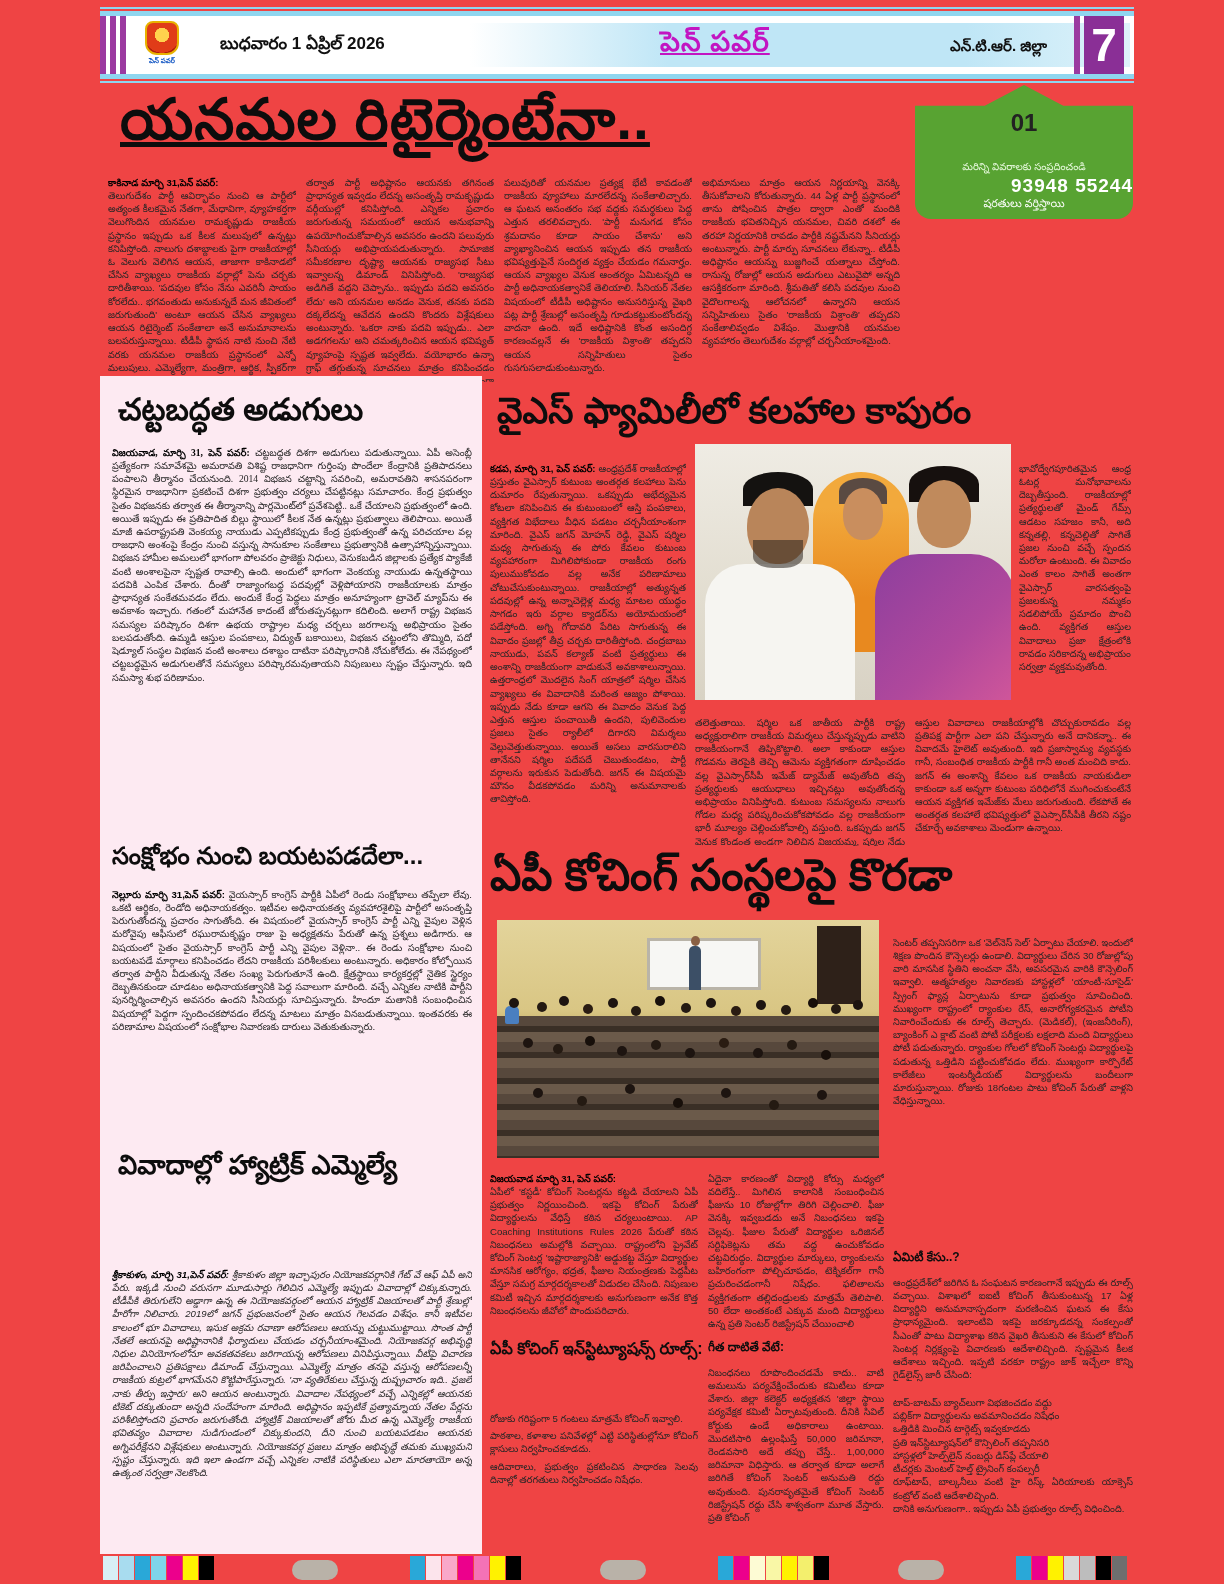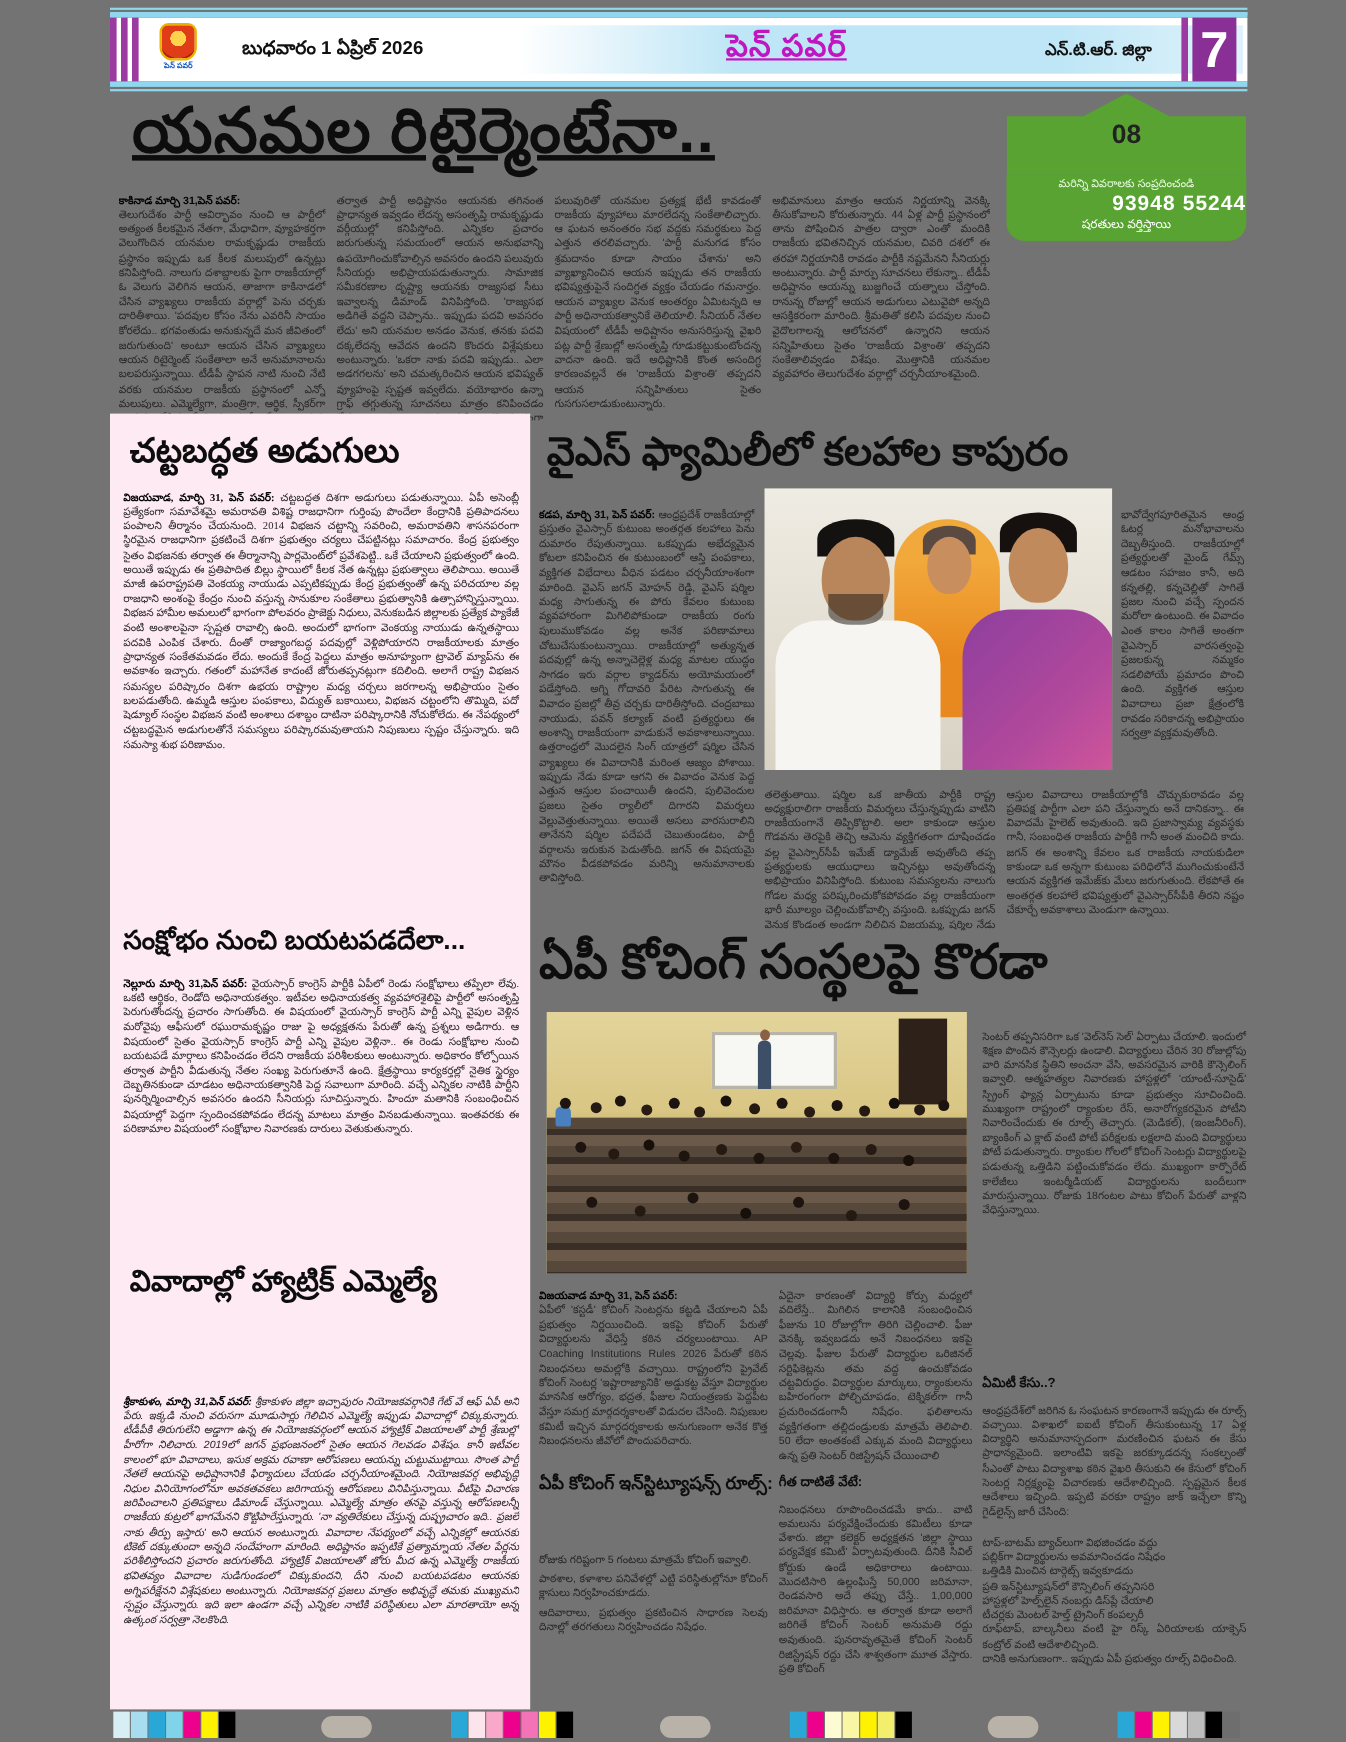--- a/index.html
+++ b/index.html
@@ -1,17 +1,17 @@
 <!DOCTYPE html>
 <html><head>
 <meta charset="utf-8">
 <style>
   html,body{margin:0;padding:0;background:#fff;}
   body{font-family:"Liberation Sans",sans-serif;color:#1a1a1a;}
-  #page{position:relative;width:1224px;height:1584px;background:#737373;overflow:hidden;}
+  #page{position:relative;width:1224px;height:1584px;background:#ef4444;overflow:hidden;}
   .abs{position:absolute;}
   
   #topline{position:absolute;left:100px;top:11px;width:1034px;height:3px;background:#aadcf0;}
   #header{position:absolute;left:100px;top:16px;width:1034px;height:58px;background:#fff;}
   .cyanrule{position:absolute;left:0;width:100%;height:5px;background:#8fd6ef;}
   .cyanrule2{position:absolute;left:0;width:100%;height:2px;background:#8fd6ef;}
   .pbar{position:absolute;top:0;width:6px;height:58px;background:#9b3aa0;}
   #mastband{position:absolute;left:370px;top:7px;width:660px;height:44px;
     background:linear-gradient(90deg,rgba(173,224,243,0) 0%,#bfe6f6 30%,#bfe6f6 75%,rgba(173,224,243,.4) 100%);}
   #logo{position:absolute;left:36px;top:5px;width:52px;height:48px;text-align:center;}
@@ -107,21 +107,21 @@
   <div class="h1" style="left:120px;top:86px;width:790px;font-size:57px;letter-spacing:1px;text-decoration:underline;">యనమల రిటైర్మెంటేనా..</div>
 
   <p class="col" style="left:108px;top:166px;width:188px;height:206px;"><b>కాకినాడ మార్చి 31,పెన్ పవర్:</b><br>
      <span>తెలుగుదేశం పార్టీ ఆవిర్భావం నుంచి ఆ పార్టీలో అత్యంత కీలకమైన నేతగా, మేధావిగా, వ్యూహకర్తగా వెలుగొందిన యనమల రామకృష్ణుడు రాజకీయ ప్రస్థానం ఇప్పుడు ఒక కీలక మలుపులో ఉన్నట్లు కనిపిస్తోంది. నాలుగు దశాబ్దాలకు పైగా రాజకీయాల్లో ఓ వెలుగు వెలిగిన ఆయన, తాజాగా కాకినాడలో చేసిన వ్యాఖ్యలు రాజకీయ వర్గాల్లో పెను చర్చకు దారితీశాయి. 'పదవుల కోసం నేను ఎవరినీ సాయం కోరలేదు.. భగవంతుడు అనుకున్నదే మన జీవితంలో జరుగుతుంది' అంటూ ఆయన చేసిన వ్యాఖ్యలు ఆయన రిటైర్మెంట్ సంకేతాలా అనే అనుమానాలను బలపరుస్తున్నాయి. టీడీపీ స్థాపన నాటి నుంచి నేటి వరకు యనమల రాజకీయ ప్రస్థానంలో ఎన్నో మలుపులు. ఎమ్మెల్యేగా, మంత్రిగా, ఆర్థిక, స్పీకర్‌గా ఆయన చేసిన సేవలను పార్టీ శ్రేణులు గుర్తు చేసుకుంటున్నాయి. రిటైర్మెంట్ ప్రకటన చేయకపోయినా ఆ దిశగా సంకేతాలున్నాయని అంటున్నారు.</span></p>
   <p class="col" style="left:306px;top:166px;width:188px;height:206px;">తర్వాత పార్టీ అధిష్టానం ఆయనకు తగినంత ప్రాధాన్యత ఇవ్వడం లేదన్న అసంతృప్తి రామకృష్ణుడు వర్గీయుల్లో కనిపిస్తోంది. ఎన్నికల ప్రచారం జరుగుతున్న సమయంలో ఆయన అనుభవాన్ని ఉపయోగించుకోవాల్సిన అవసరం ఉందని పలువురు సీనియర్లు అభిప్రాయపడుతున్నారు. సామాజిక సమీకరణాల దృష్ట్యా ఆయనకు రాజ్యసభ సీటు ఇవ్వాలన్న డిమాండ్ వినిపిస్తోంది. 'రాజ్యసభ అడిగితే వద్దని చెప్పాను.. ఇప్పుడు పదవి అవసరం లేదు' అని యనమల అనడం వెనుక, తనకు పదవి దక్కలేదన్న ఆవేదన ఉందని కొందరు విశ్లేషకులు అంటున్నారు. 'ఒకరా నాకు పదవి ఇప్పుడు.. ఎలా అడగగలను' అని చమత్కరించిన ఆయన భవిష్యత్ వ్యూహంపై స్పష్టత ఇవ్వలేదు. వయోభారం ఉన్నా గ్రాఫ్ తగ్గుతున్న సూచనలు మాత్రం కనిపించడం లేదు. ఇది ఆధిపత్యానికి కొలమానంగా మారుతుందని అంచనా. అయితే, ఎమ్మెల్సీ గడువు ముగిసిన</p>
   <p class="col" style="left:504px;top:166px;width:188px;height:206px;">పలువురితో యనమల ప్రత్యక్ష భేటీ కావడంతో రాజకీయ వ్యూహాలు మారలేదన్న సంకేతాలిచ్చారు. ఆ ఘటన అనంతరం సభ వద్దకు సమర్థకులు పెద్ద ఎత్తున తరలివచ్చారు. 'పార్టీ మనుగడ కోసం శ్రమదానం కూడా సాయం చేశాను' అని వ్యాఖ్యానించిన ఆయన ఇప్పుడు తన రాజకీయ భవిష్యత్తుపైనే సందిగ్ధత వ్యక్తం చేయడం గమనార్హం. ఆయన వ్యాఖ్యల వెనుక ఆంతర్యం ఏమిటన్నది ఆ పార్టీ అధినాయకత్వానికే తెలియాలి. సీనియర్ నేతల విషయంలో టీడీపీ అధిష్టానం అనుసరిస్తున్న వైఖరి పట్ల పార్టీ శ్రేణుల్లో అసంతృప్తి గూడుకట్టుకుంటోందన్న వాదనా ఉంది. ఇదే అధిష్టానికి కొంత అసందిగ్ధ కారణంవల్లనే ఈ 'రాజకీయ విశ్రాంతి' తప్పదని ఆయన సన్నిహితులు సైతం గుసగుసలాడుకుంటున్నారు.</p>
   <p class="col" style="left:702px;top:166px;width:198px;height:206px;">అభిమానులు మాత్రం ఆయన నిర్ణయాన్ని వెనక్కి తీసుకోవాలని కోరుతున్నారు. 44 ఏళ్ల పార్టీ ప్రస్థానంలో తాను పోషించిన పాత్రల ద్వారా ఎంతో మందికి రాజకీయ భవితనిచ్చిన యనమల, చివరి దశలో ఈ తరహా నిర్ణయానికి రావడం పార్టీకి నష్టమేనని సీనియర్లు అంటున్నారు. పార్టీ మార్పు సూచనలు లేకున్నా.. టీడీపీ అధిష్టానం ఆయన్ను బుజ్జగించే యత్నాలు చేస్తోంది. రానున్న రోజుల్లో ఆయన అడుగులు ఎటువైపో అన్నది ఆసక్తికరంగా మారింది. శ్రీమతితో కలిసి పదవుల నుంచి వైదొలగాలన్న ఆలోచనలో ఉన్నారని ఆయన సన్నిహితులు సైతం 'రాజకీయ విశ్రాంతి' తప్పదని సంకేతాలివ్వడం విశేషం. మొత్తానికి యనమల వ్యవహారం తెలుగుదేశం వర్గాల్లో చర్చనీయాంశమైంది.</p>
 
   <div id="ad">
     <div class="arrow"></div>
-    <div class="num">08</div>
+    <div class="num">01</div>
     <div class="base">
       <div class="contact">మరిన్ని వివరాలకు సంప్రదించండి</div>
       <div class="phone">93948 55244</div>
       <div class="terms">షరతులు వర్తిస్తాయి</div>
     </div>
   </div>
 
   <div id="pinkbox"></div>
   <div class="h1" style="left:118px;top:392px;font-size:31px;">చట్టబద్ధత అడుగులు</div>
   <p class="col" style="left:112px;top:436px;width:360px;height:398px;font-family:Liberation Serif, serif;"><b>విజయవాడ, మార్చి 31, పెన్ పవర్:</b>

